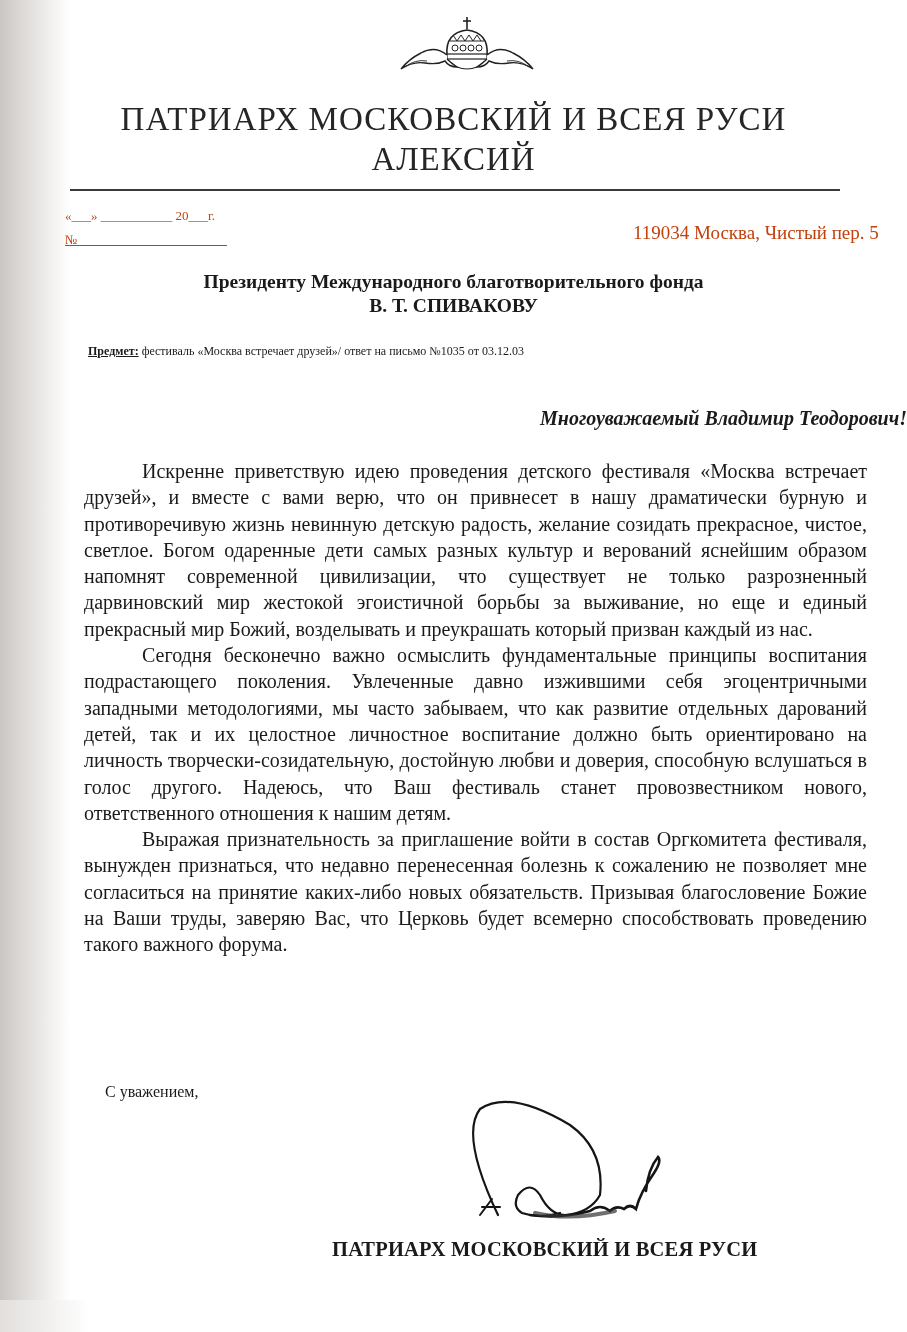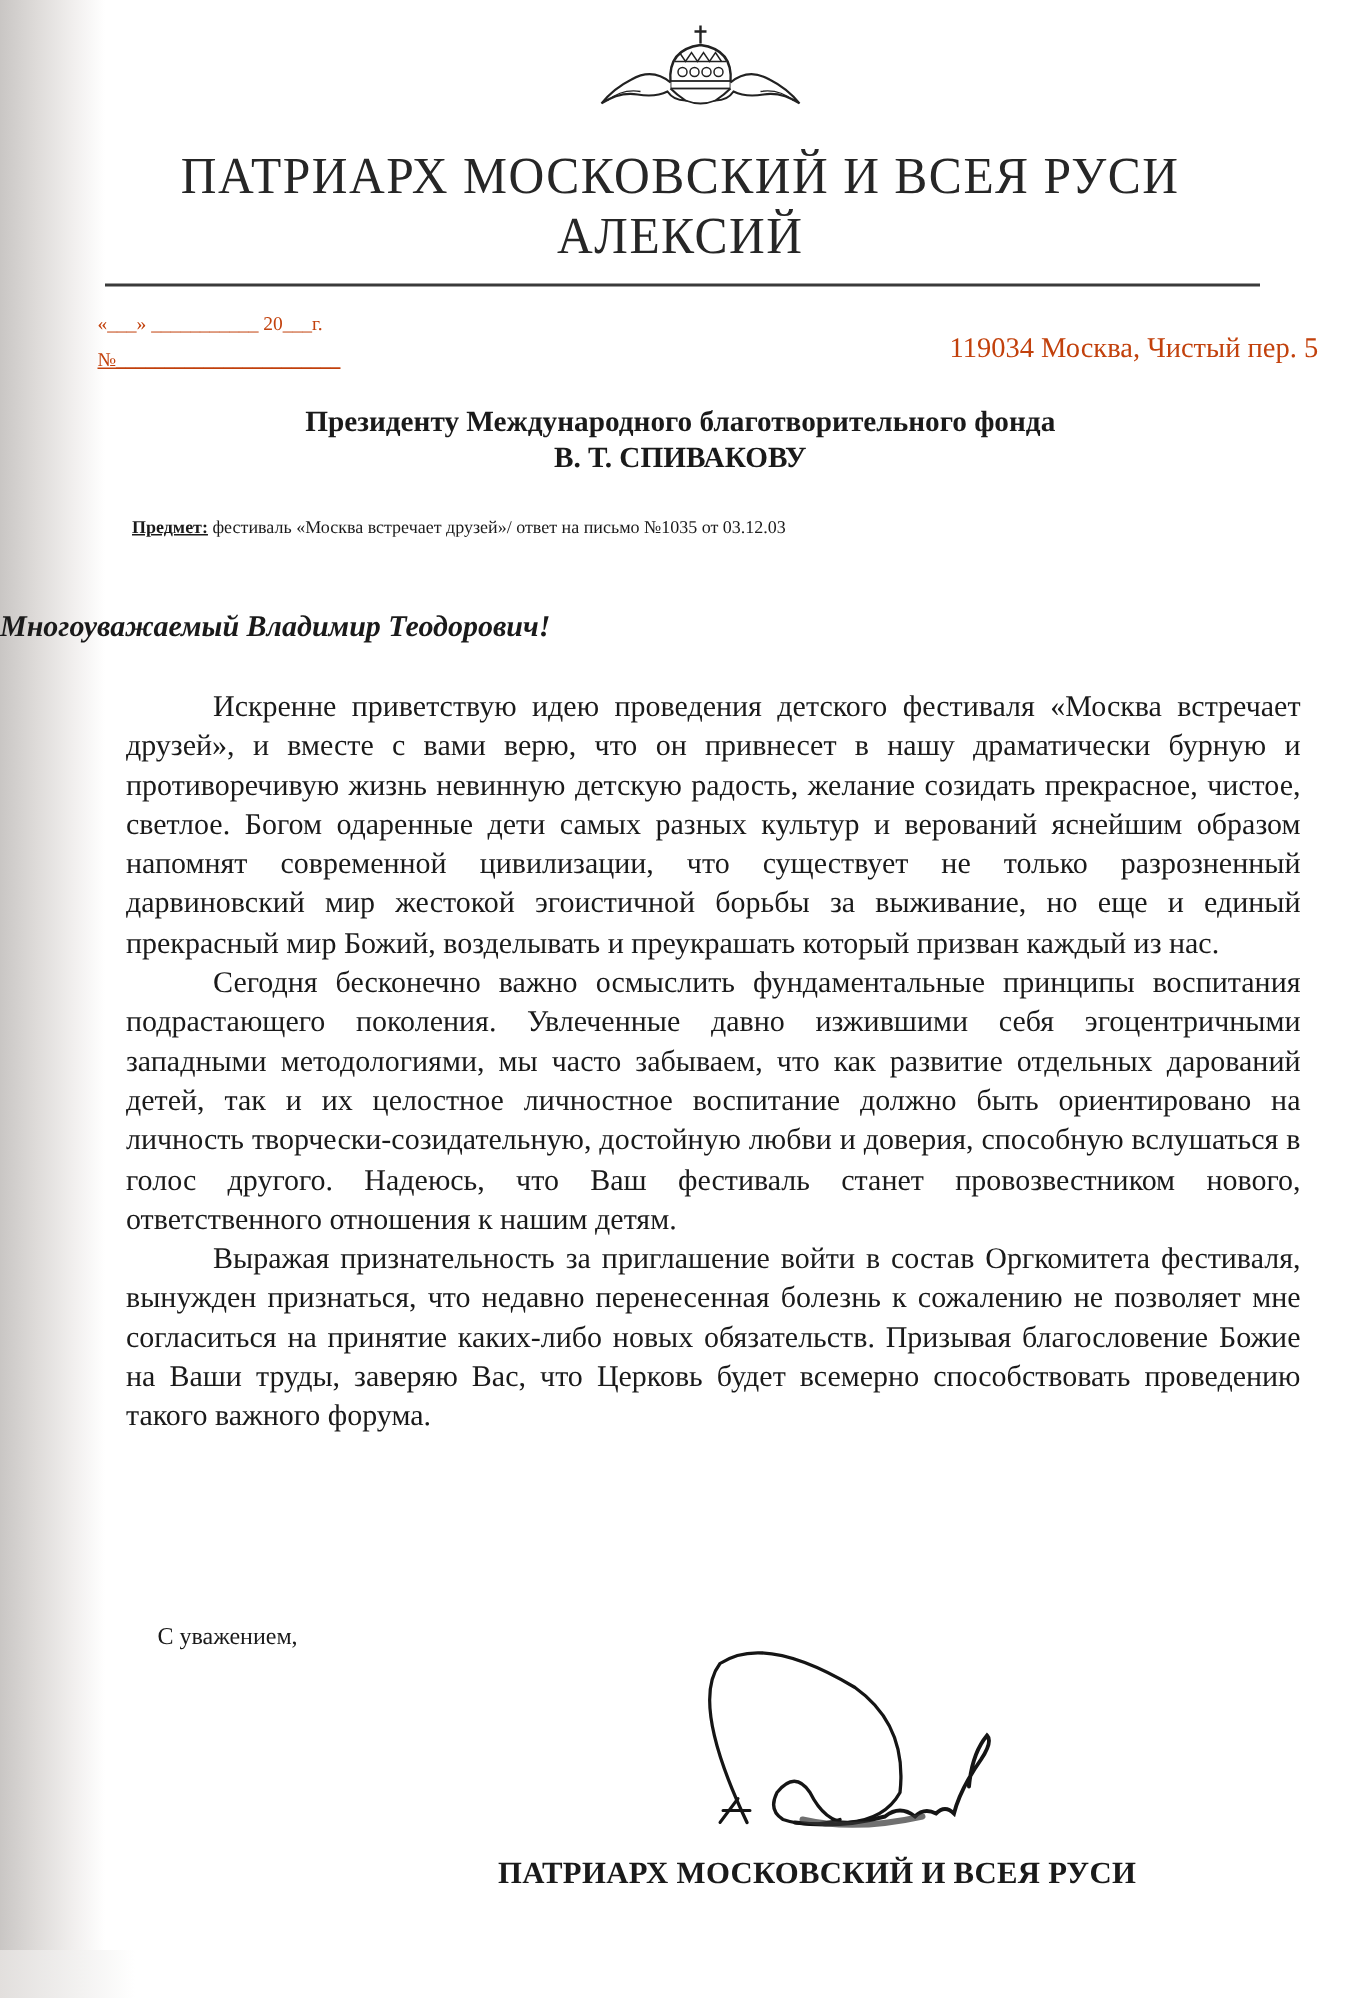--- a/index.html
+++ b/index.html
@@ -38,21 +38,21 @@
       font-weight: bold; font-size: 19.5px; color: #1a1a1a;
     }
     .rec1 { top: 271px; }
     .rec2 { top: 295px; text-align: center; }
     .subject {
       position: absolute; left: 56px; top: 338px; width: 790px;
       font-size: 12px; line-height: 27px; margin-left: 32px;
     }
     .subject .lbl { font-weight: bold; text-decoration: underline; }
     .greeting {
-      position: absolute; left: 0; width: 907px; top: 407px; text-align: left;
+      position: absolute; left: 0; width: 907px; top: 407px; text-align: right;
       font-style: italic; font-weight: bold; font-size: 20px;
     }
     .body-text {
       position: absolute; left: 56px; top: 458px; width: 783px;
       font-size: 20px; line-height: 26.3px; text-align: justify; margin-left: 28px;
     }
     .body-text p { margin: 0; text-indent: 58px; }
     .closing { position: absolute; left: 105px; top: 1083px; font-size: 16px; }
     .signature { position: absolute; left: 440px; top: 1095px; width: 300px; height: 135px; }
     .sign-title {

